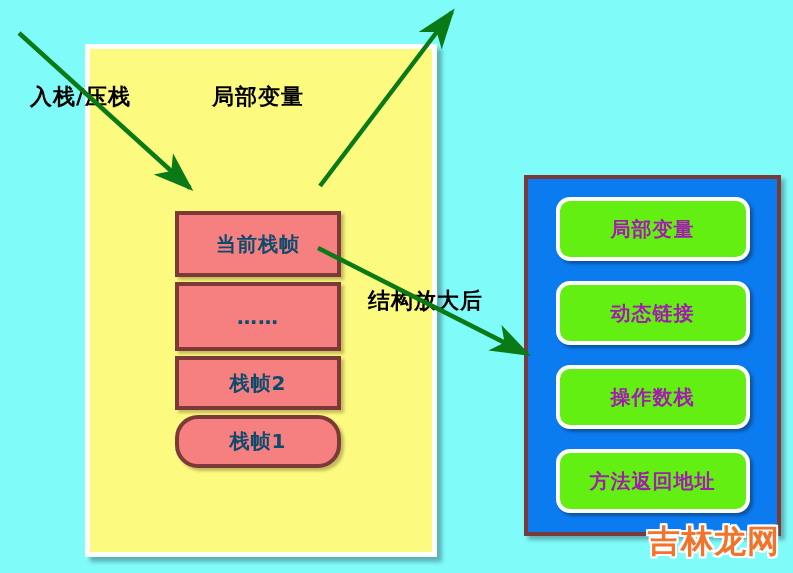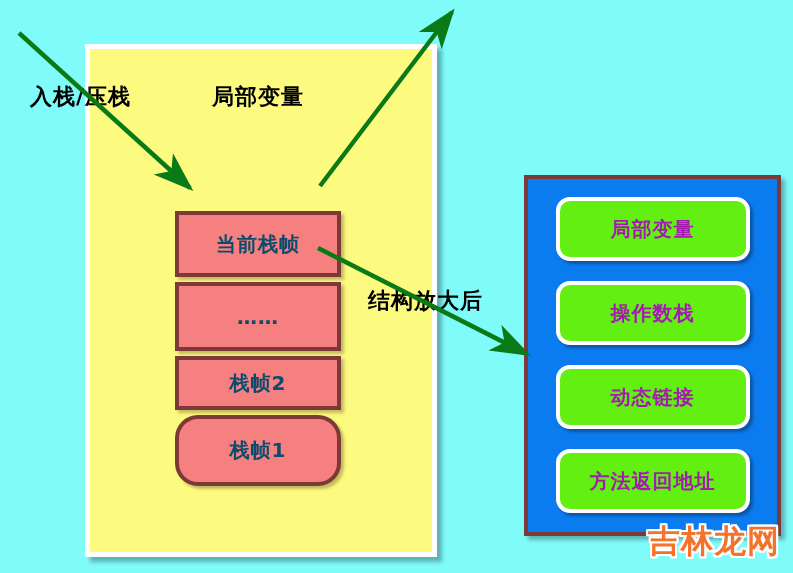--- a/index.html
+++ b/index.html
@@ -66,21 +66,21 @@
     letter-spacing: 1px;
     display: flex;
     align-items: center;
     justify-content: center;
     box-shadow: 3px 3px 3px rgba(90,70,30,0.35);
     margin-bottom: 5px;
   }
   .frame-cur  { height: 66px; }
   .frame-dots { height: 69px; }
   .frame-2    { height: 54px; }
-  .frame-1    { height: 71px; margin-bottom: 0; border-radius: 23px; }
+  .frame-1    { height: 53px; margin-bottom: 0; border-radius: 23px; }
 
   
   .detail-panel {
     position: absolute;
     left: 524px;
     top: 175px;
     width: 257px;
     height: 361px;
     box-sizing: border-box;
     background: #0b7bf0;
@@ -149,22 +149,22 @@
 
   <div class="frames">
     <div class="frame frame-cur">当前栈帧</div>
     <div class="frame frame-dots">……</div>
     <div class="frame frame-2">栈帧2</div>
     <div class="frame frame-1">栈帧1</div>
   </div>
 
   <div class="detail-panel">
     <div class="detail-item">局部变量</div>
+    <div class="detail-item">动态链接</div>
     <div class="detail-item">操作数栈</div>
-    <div class="detail-item">动态链接</div>
     <div class="detail-item">方法返回地址</div>
   </div>
 
   <svg id="arrows" viewBox="0 0 793 573">
     <defs>
       <marker id="ah" markerWidth="10" markerHeight="10" refX="8" refY="3.2" orient="auto" markerUnits="strokeWidth">
         <path d="M0,0 L9,3.2 L0,6.4 L2.4,3.2 z" fill="#0a7a16"></path>
       </marker>
     </defs>
     <line x1="19" y1="33" x2="190" y2="188" stroke="#0a7a16" stroke-width="4.5" marker-end="url(#ah)"></line>

